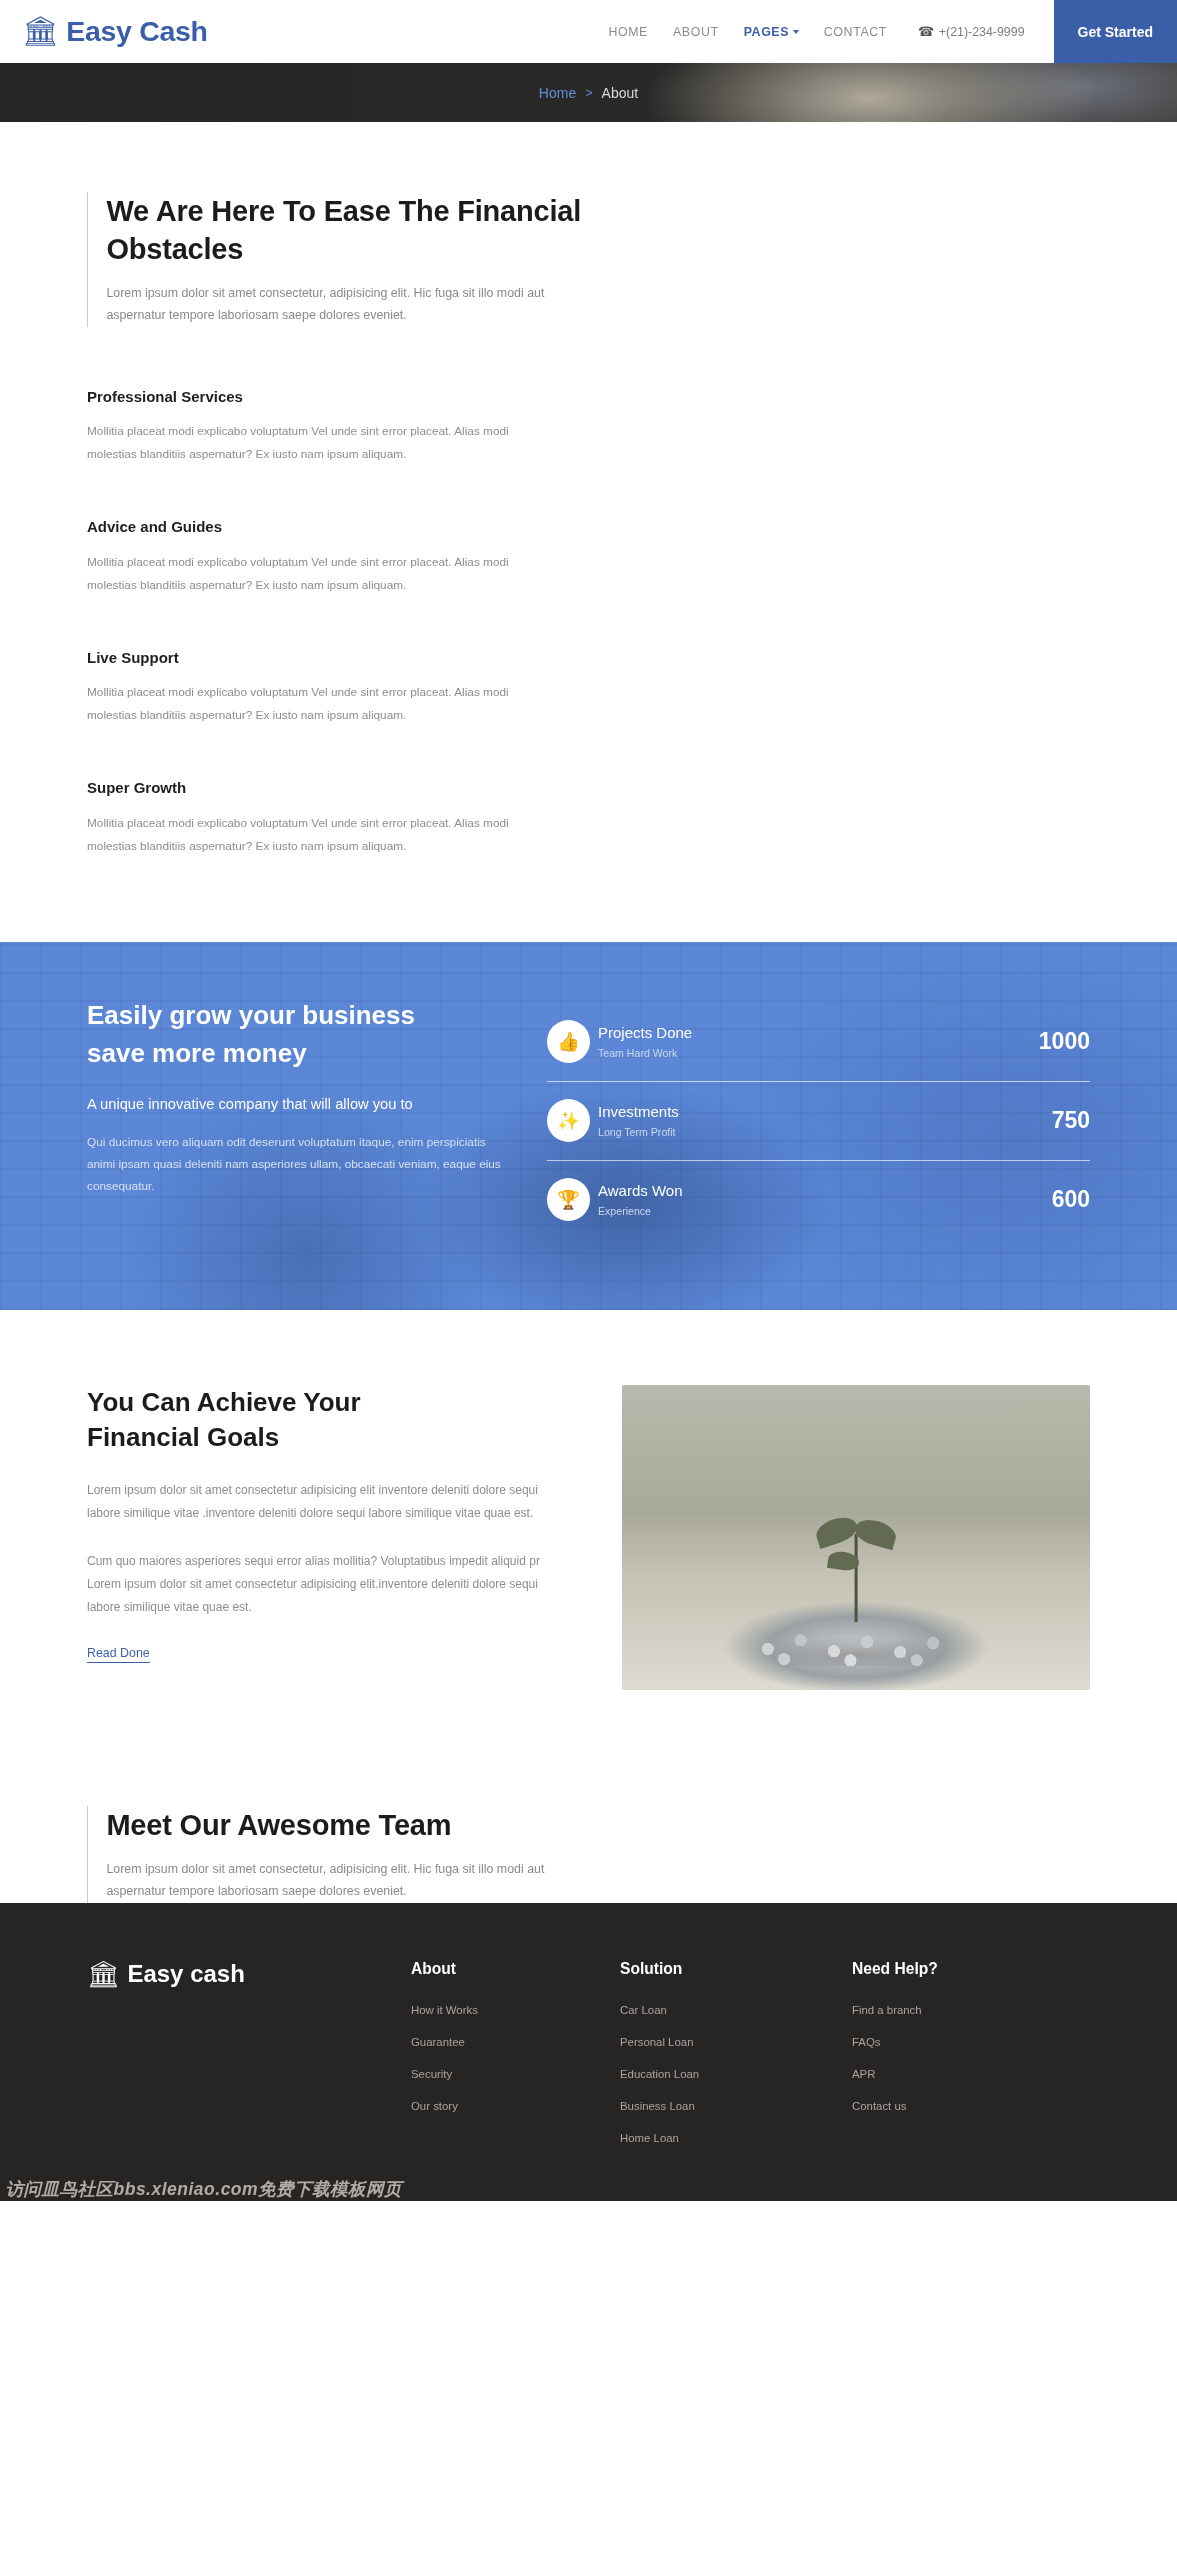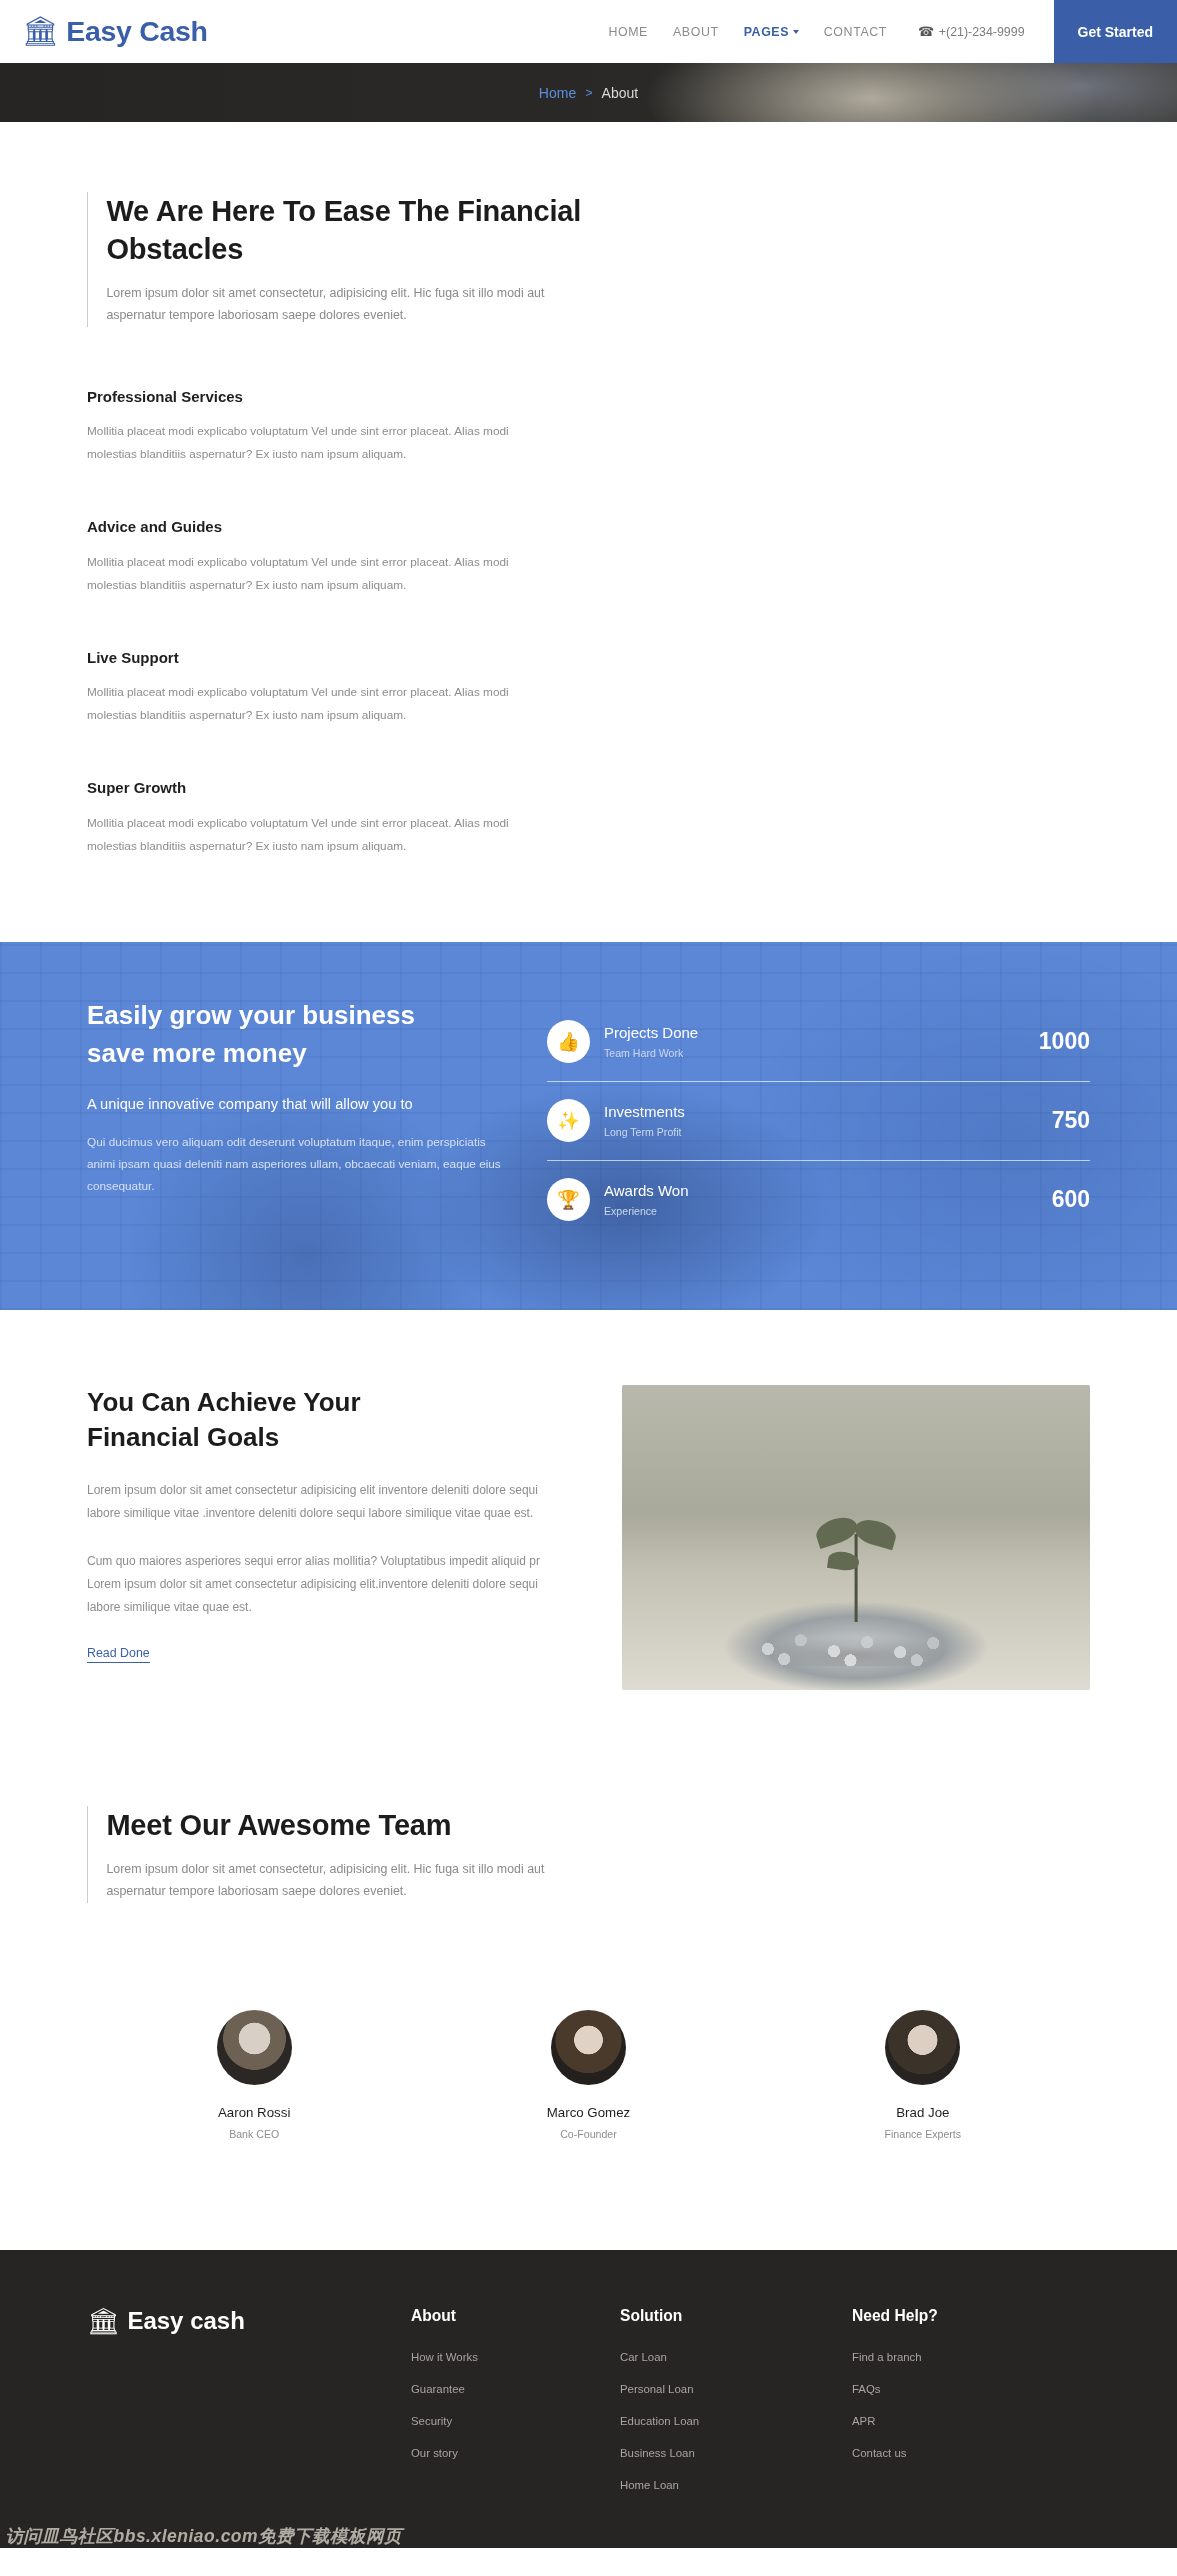--- a/index.html
+++ b/index.html
@@ -181,21 +181,21 @@
   .stat-row:last-child { border-bottom: none; }
   .stat-ico {
     width: 43px; height: 43px;
     border-radius: 50%;
     background: #fff;
     display: flex; align-items: center; justify-content: center;
     flex: 0 0 43px;
     color: #3a5fa8;
     font-size: 18.4px;
   }
-  .stat-txt { margin-left: 14px; }
+  .stat-txt { margin-left: 8px; }
   .stat-label { color: #fff; font-size: 15px; line-height: 1.25; }
   .stat-note { color: #cbd8ef; font-size: 10.6px; margin-top: 3.7px; }
   .stat-num {
     margin-left: auto;
     color: #fff;
     font-size: 23px;
     font-weight: 700;
   }
 
   
@@ -453,37 +453,20 @@
       <div class="coins"></div>
     </div>
   </div>
 
   <div class="sec-team">
     <div class="bar-head">
       <div class="h1">Meet Our Awesome Team</div>
       <div class="lead">Lorem ipsum dolor sit amet consectetur, adipisicing elit. Hic fuga sit illo modi aut aspernatur tempore laboriosam saepe dolores eveniet.</div>
     </div>
 
-    <div class="team-grid">
-      <div class="member">
-        <div class="avatar a1"></div>
-        <div class="m-name">Aaron Rossi</div>
-        <div class="m-role">Bank CEO</div>
-      </div>
-      <div class="member">
-        <div class="avatar a2"></div>
-        <div class="m-name">Marco Gomez</div>
-        <div class="m-role">Co-Founder</div>
-      </div>
-      <div class="member">
-        <div class="avatar a3"></div>
-        <div class="m-name">Brad Joe</div>
-        <div class="m-role">Finance Experts</div>
-      </div>
-    </div>
   </div>
 
   <div class="footer">
     <div class="f-brandcol">
       <div class="f-brand">
         <span class="f-brand-ico">🏛</span>
         <span class="f-brand-text">Easy cash</span>
       </div>
     </div>
 

